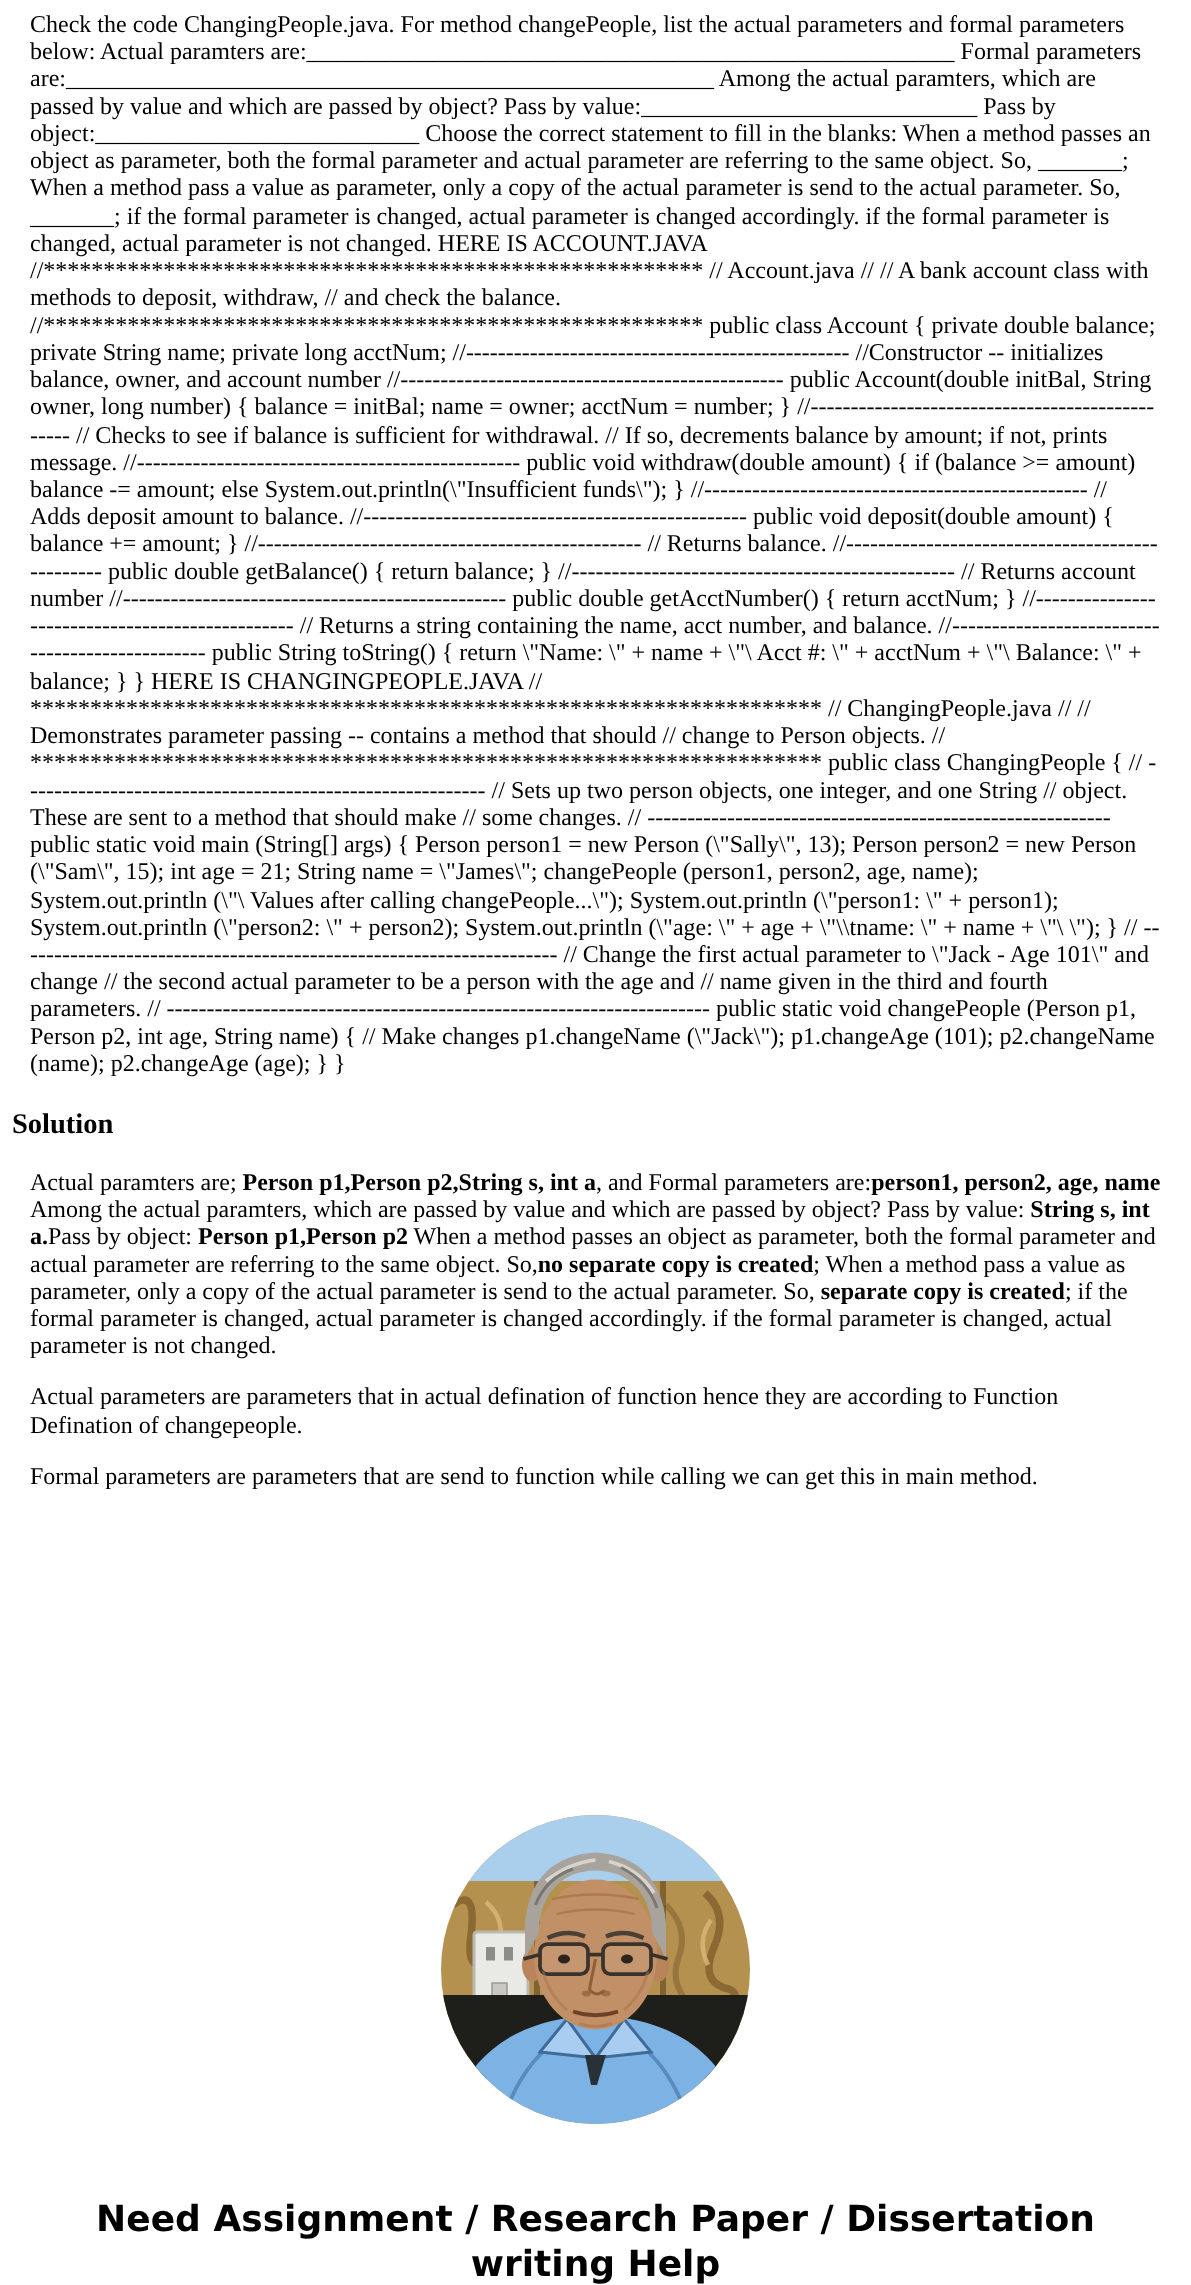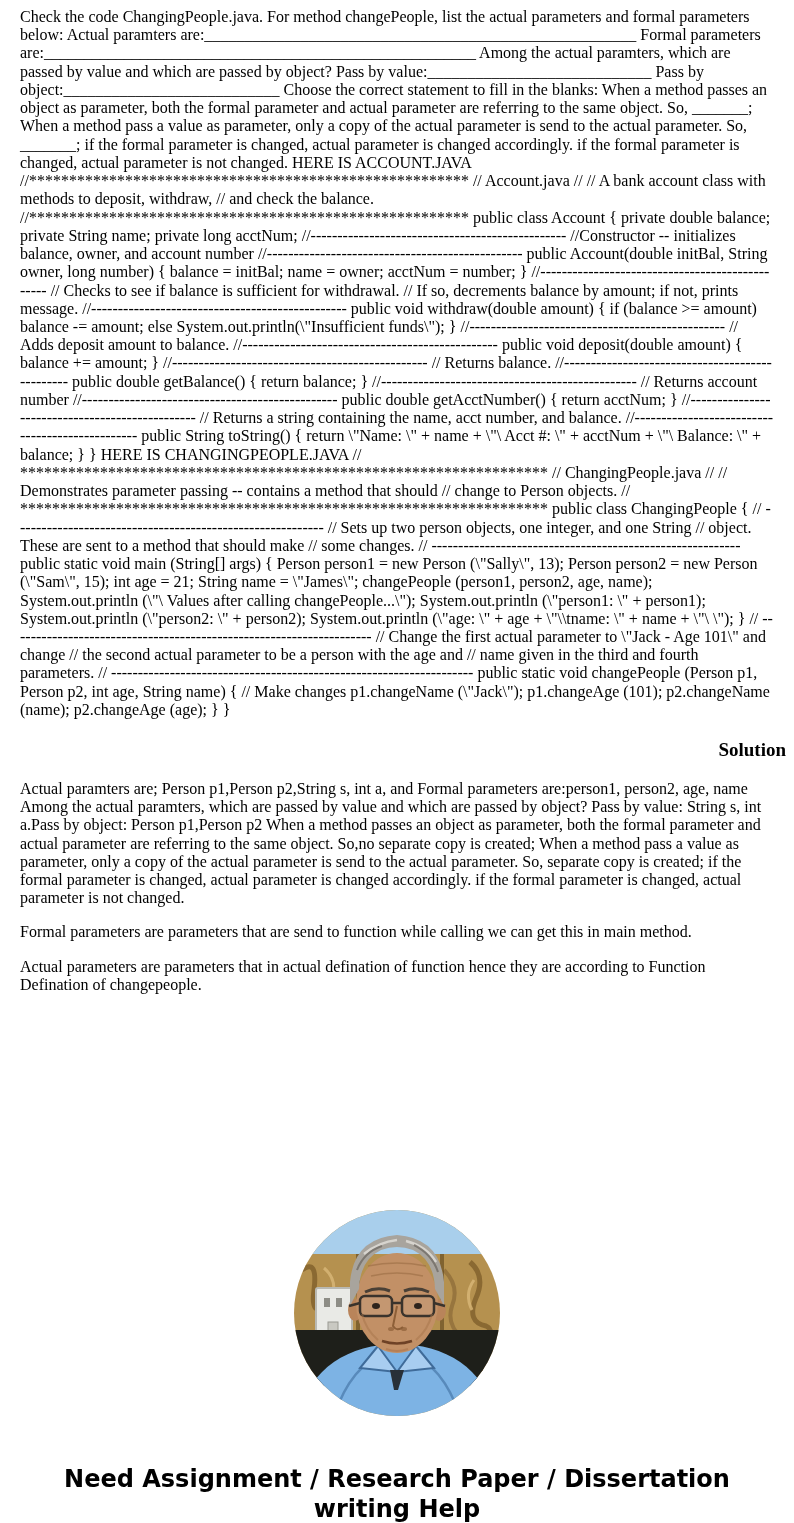--- a/index.html
+++ b/index.html
@@ -17,23 +17,22 @@
     overflow-wrap: break-word;
   }
   p.question {
     margin-top: 0;
   }
   h3.solution-heading {
     font-family: "Liberation Serif", serif;
     font-size: 19px;
     font-weight: bold;
     margin: 20px 0 19px 0;
-    text-align: right;
   }
-  b { font-weight: normal; }
+  b { font-weight: bold; }
   .spacer {
     height: 200px;
   }
   .avatar-row {
     text-align: center;
   }
   .avatar-circle {
     display: inline-block;
     width: 206px;
     height: 206px;
@@ -56,23 +55,23 @@
 <body>
 
 <div>
 
   <p class="question">Check the code ChangingPeople.java. For method changePeople, list the actual parameters and formal parameters below: Actual paramters are:______________________________________________________ Formal parameters are:______________________________________________________ Among the actual paramters, which are passed by value and which are passed by object? Pass by value:____________________________ Pass by object:___________________________ Choose the correct statement to fill in the blanks: When a method passes an object as parameter, both the formal parameter and actual parameter are referring to the same object. So, _______; When a method pass a value as parameter, only a copy of the actual parameter is send to the actual parameter. So, _______; if the formal parameter is changed, actual parameter is changed accordingly. if the formal parameter is changed, actual parameter is not changed. HERE IS ACCOUNT.JAVA //******************************************************* // Account.java // // A bank account class with methods to deposit, withdraw, // and check the balance. //******************************************************* public class Account { private double balance; private String name; private long acctNum; //------------------------------------------------ //Constructor -- initializes balance, owner, and account number //------------------------------------------------ public Account(double initBal, String owner, long number) { balance = initBal; name = owner; acctNum = number; } //------------------------------------------------ // Checks to see if balance is sufficient for withdrawal. // If so, decrements balance by amount; if not, prints message. //------------------------------------------------ public void withdraw(double amount) { if (balance &gt;= amount) balance -= amount; else System.out.println(\"Insufficient funds\"); } //------------------------------------------------ // Adds deposit amount to balance. //------------------------------------------------ public void deposit(double amount) { balance += amount; } //------------------------------------------------ // Returns balance. //------------------------------------------------ public double getBalance() { return balance; } //------------------------------------------------ // Returns account number //------------------------------------------------ public double getAcctNumber() { return acctNum; } //------------------------------------------------ // Returns a string containing the name, acct number, and balance. //------------------------------------------------ public String toString() { return \"Name: \" + name + \"\ Acct #: \" + acctNum + \"\ Balance: \" + balance; } } HERE IS CHANGINGPEOPLE.JAVA // ****************************************************************** // ChangingPeople.java // // Demonstrates parameter passing -- contains a method that should // change to Person objects. // ****************************************************************** public class ChangingPeople { // ---------------------------------------------------------- // Sets up two person objects, one integer, and one String // object. These are sent to a method that should make // some changes. // ---------------------------------------------------------- public static void main (String[] args) { Person person1 = new Person (\"Sally\", 13); Person person2 = new Person (\"Sam\", 15); int age = 21; String name = \"James\"; changePeople (person1, person2, age, name); System.out.println (\"\ Values after calling changePeople...\"); System.out.println (\"person1: \" + person1); System.out.println (\"person2: \" + person2); System.out.println (\"age: \" + age + \"\\tname: \" + name + \"\ \"); } // -------------------------------------------------------------------- // Change the first actual parameter to \"Jack - Age 101\" and change // the second actual parameter to be a person with the age and // name given in the third and fourth parameters. // -------------------------------------------------------------------- public static void changePeople (Person p1, Person p2, int age, String name) { // Make changes p1.changeName (\"Jack\"); p1.changeAge (101); p2.changeName (name); p2.changeAge (age); } }</p>
 
   <h3 class="solution-heading">Solution</h3>
 
   <p><span>Actual paramters are; </span><b>Person p1,Person p2,String s, int a</b><span>, and Formal parameters are:</span><b>person1, person2, age, name</b><span> Among the actual paramters, which are passed by value and which are passed by object? Pass by value: </span><b>String s, int a.</b><span>Pass by object: </span><b>Person p1,Person p2</b><span> When a method passes an object as parameter, both the formal parameter and actual parameter are referring to the same object. So,</span><b>no separate copy is created</b><span>; When a method pass a value as parameter, only a copy of the actual parameter is send to the actual parameter. So, </span><b>separate copy is created</b><span>; if the formal parameter is changed, actual parameter is changed accordingly. if the formal parameter is changed, actual parameter is not changed.</span></p>
 
+  <p>Actual parameters are parameters that in actual defination of function hence they are according to Function Defination of changepeople.</p>
+
   <p>Formal parameters are parameters that are send to function while calling we can get this in main method.</p>
-
-  <p>Actual parameters are parameters that in actual defination of function hence they are according to Function Defination of changepeople.</p>
 
   <div class="spacer"></div>
 
   <div class="avatar-row">
     <span class="avatar-circle">
       <svg width="206" height="206" viewBox="0 0 206 206" xmlns="http://www.w3.org/2000/svg" role="img">
 
         <g>
           <rect x="0" y="0" width="206" height="206" fill="#b5914f"></rect>
 

